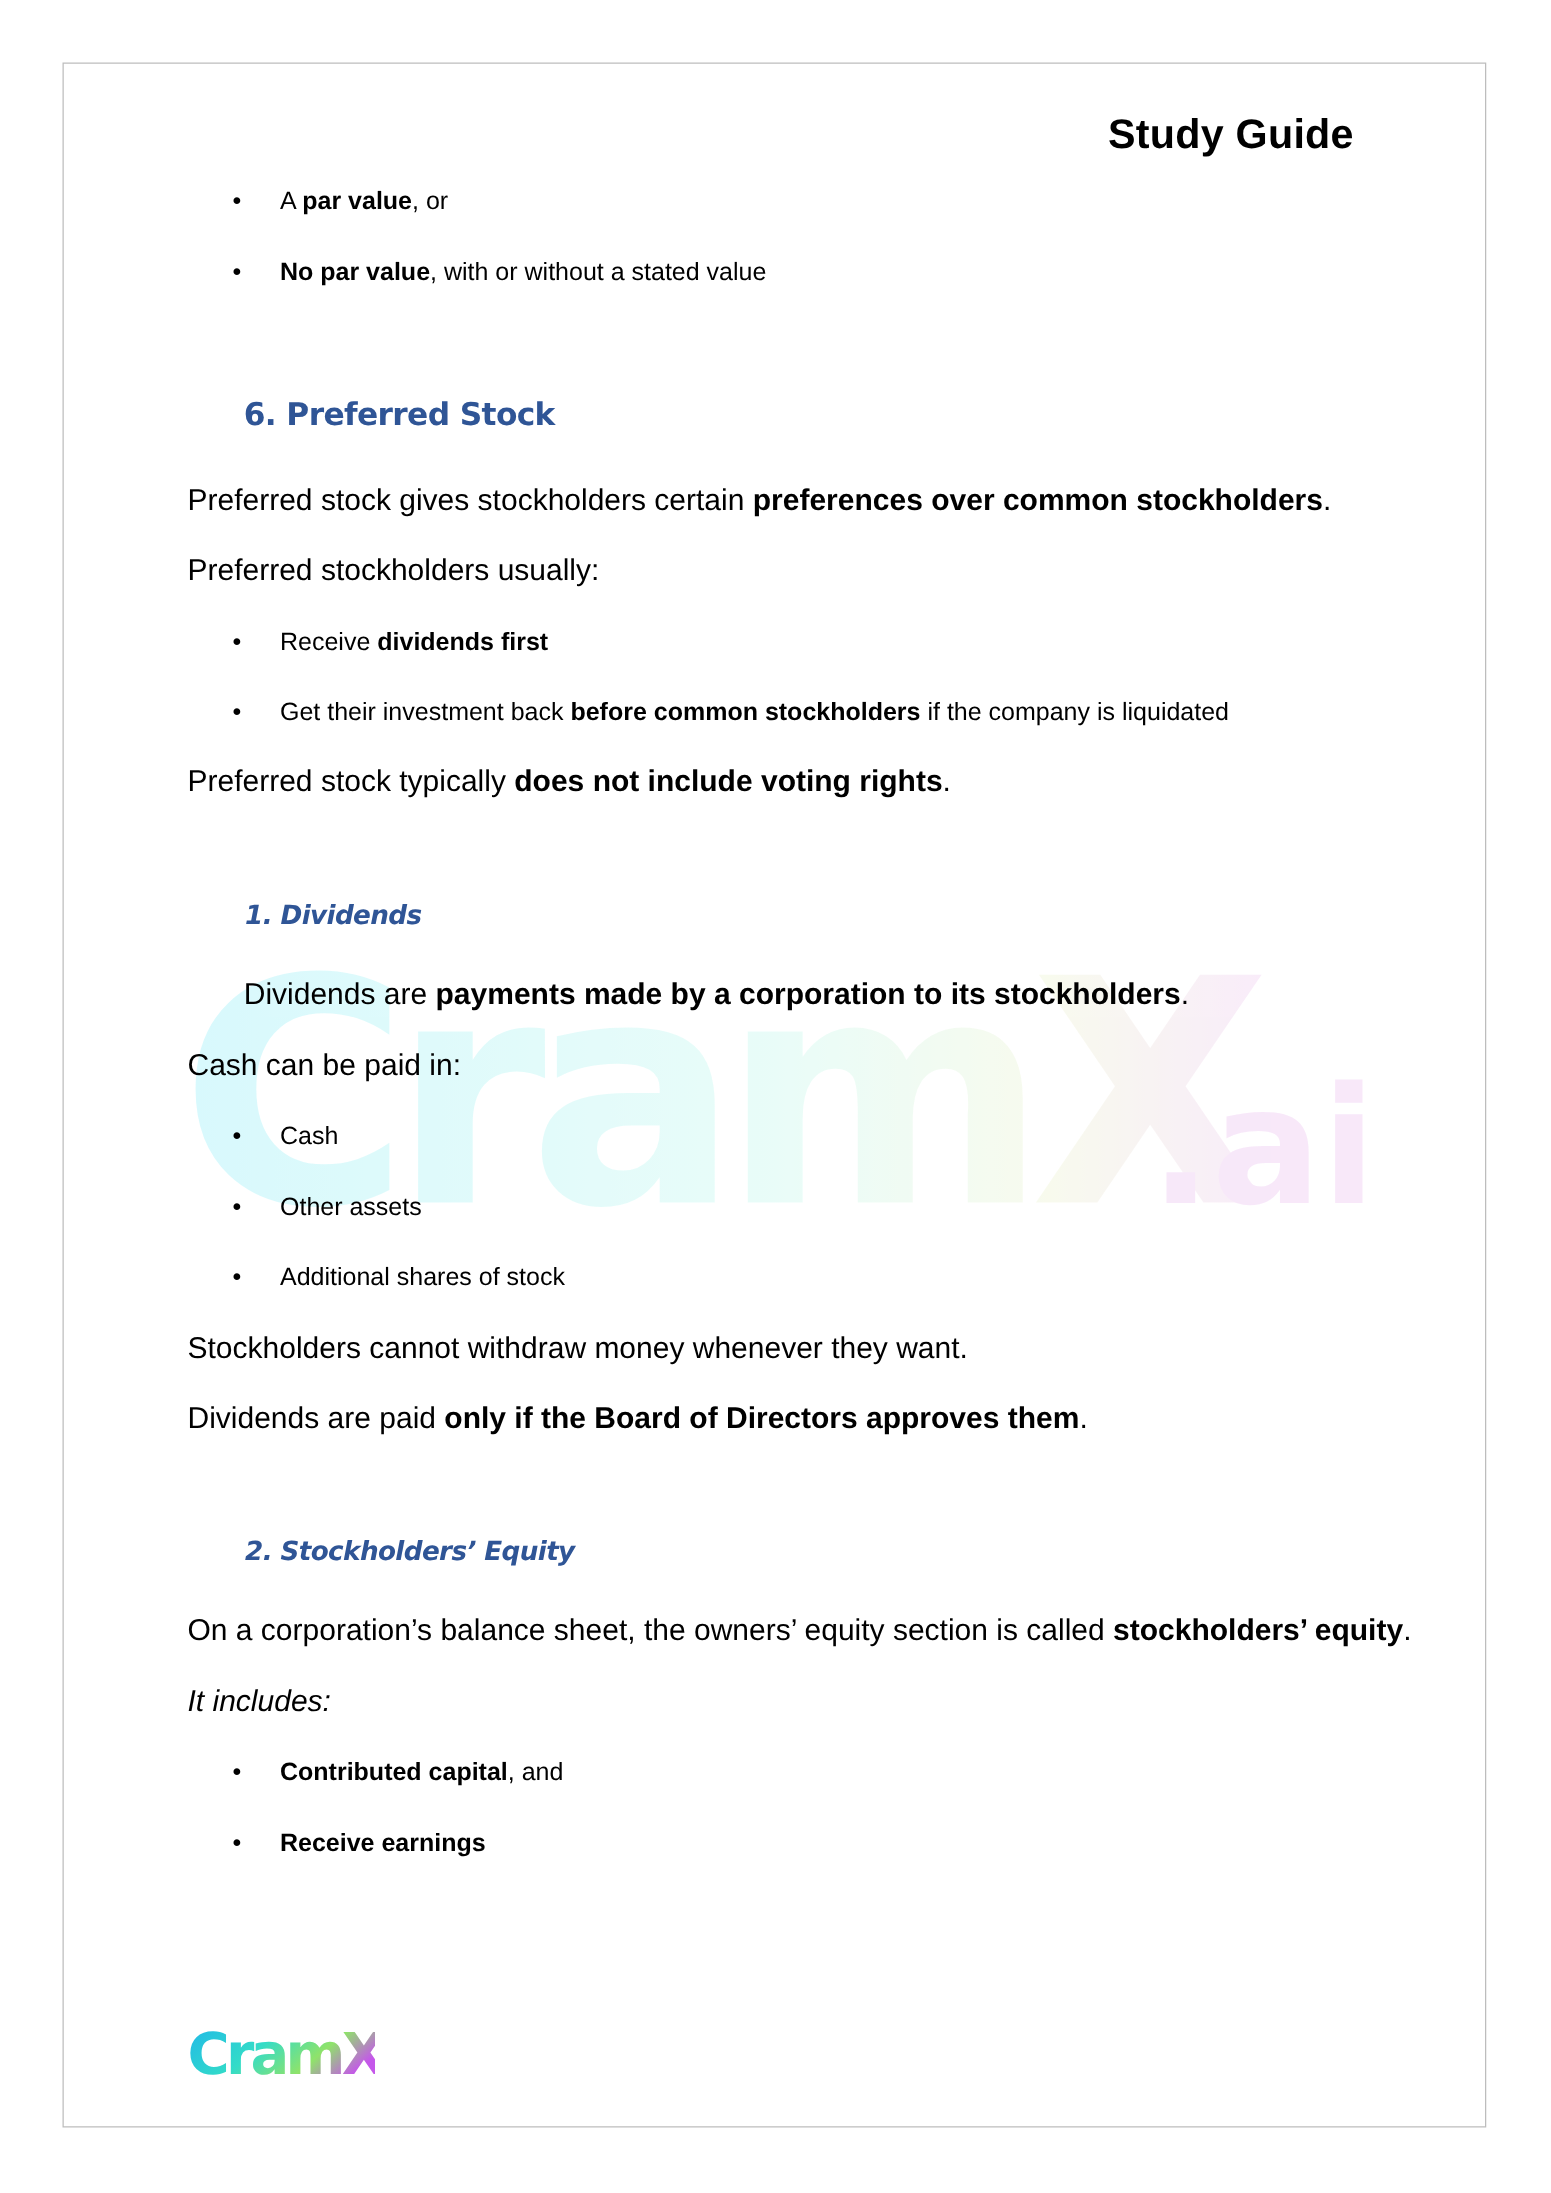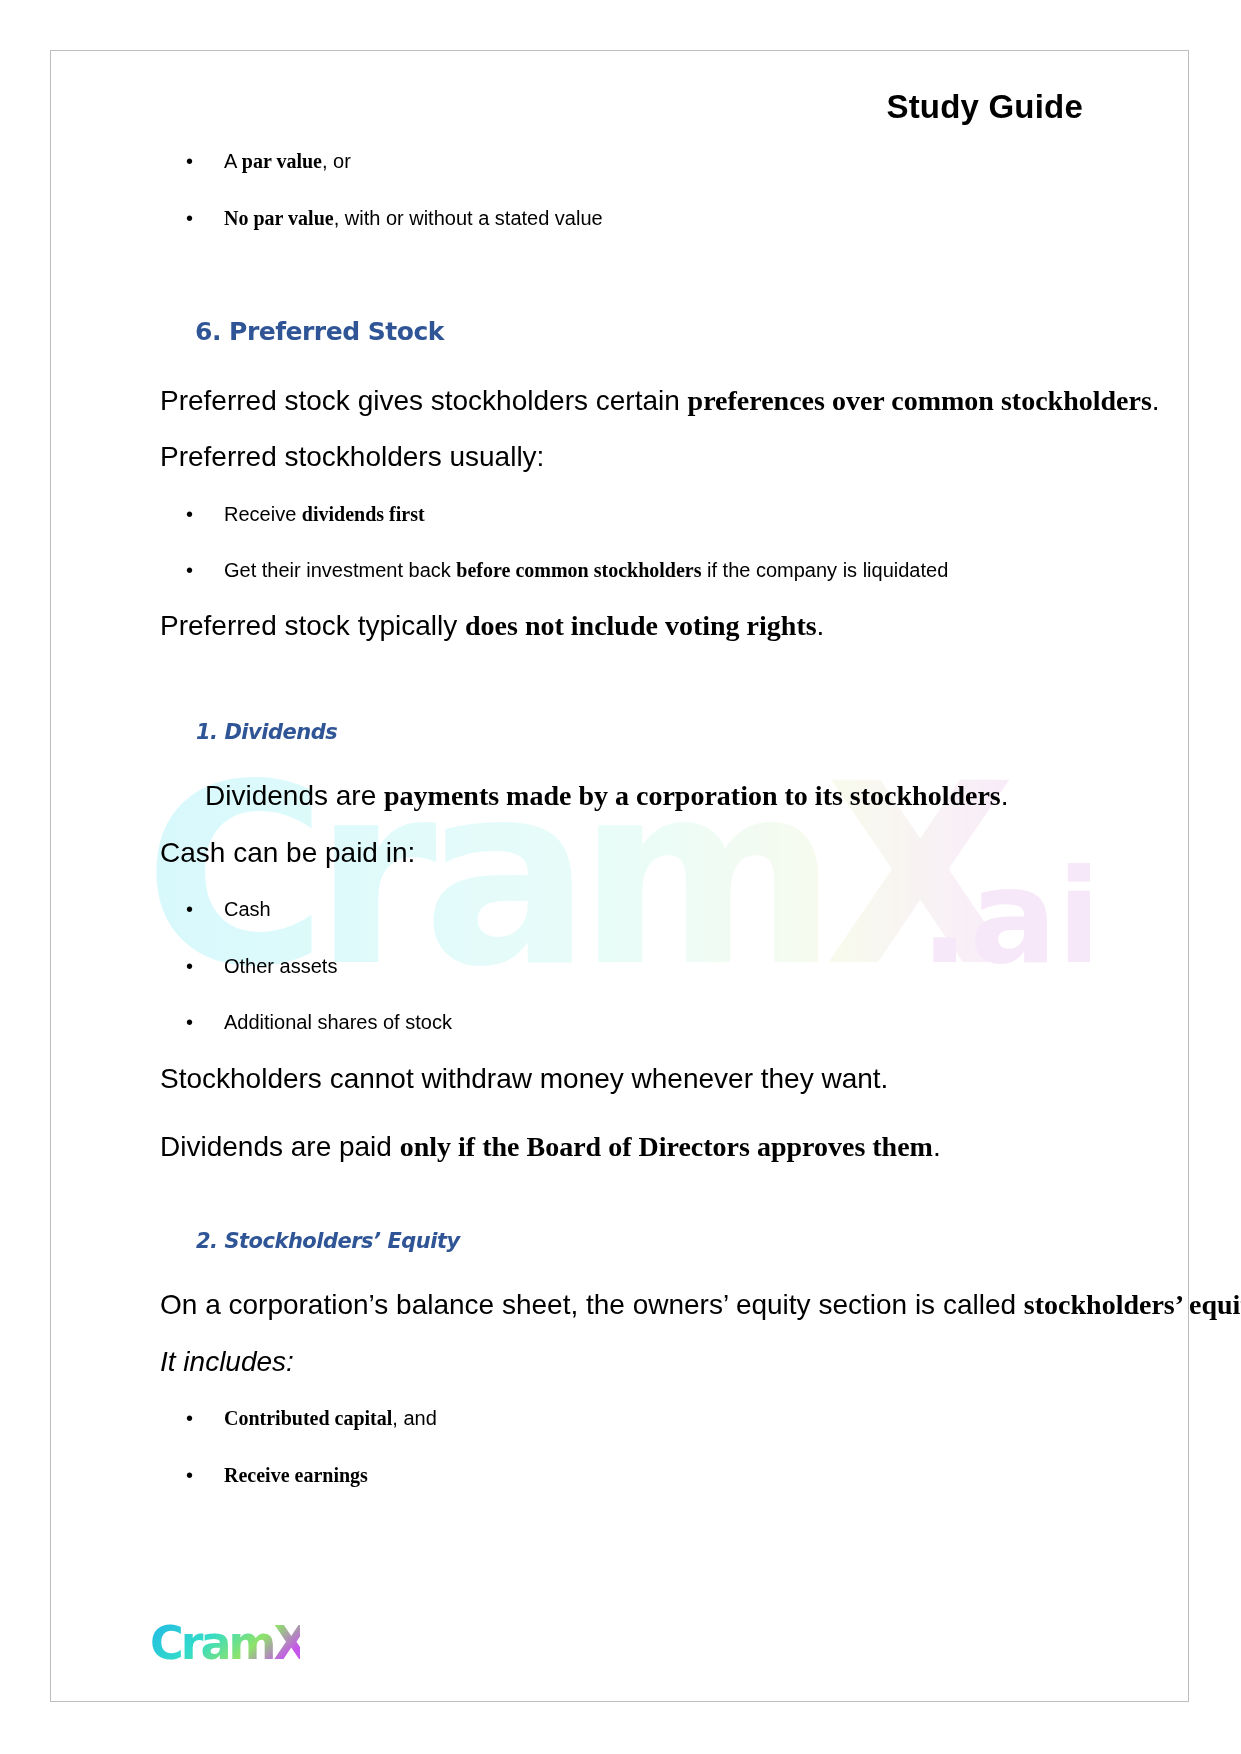--- a/index.html
+++ b/index.html
@@ -1,25 +1,25 @@
 <!DOCTYPE html>
 <html><head>
 <meta charset="utf-8">
 <style>
   html, body { margin: 0; padding: 0; background: #ffffff; }
   body { width: 1241px; height: 1754px; position: relative; overflow: hidden; font-family: "Liberation Sans", sans-serif; color: #000; }
   .page-border { position: absolute; left: 50px; top: 50px; width: 1139px; height: 1652px; border: 1.5px solid #bdbdbd; box-sizing: border-box; }
   .header-title { position: absolute; right: 158px; top: 88px; font-size: 33px; font-weight: bold; letter-spacing: 0.2px; }
-  .line { position: absolute; left: 160px; font-size: 28px; line-height: 24px; white-space: nowrap; }
+  .line { position: absolute; left: 150px; font-size: 24px; line-height: 24px; white-space: nowrap; }
   .bullet-line { position: absolute; left: 150px; font-size: 20px; line-height: 24px; white-space: nowrap; }
   .bullet-line .dot { position: absolute; left: 36px; top: 0; }
   .bullet-line .txt { position: absolute; left: 74px; top: 0; }
   .h1 { position: absolute; left: 150px; font-family: "DejaVu Sans", sans-serif; font-weight: bold; font-size: 25px; color: #2f5596; letter-spacing: -0.5px; margin-left: 45px; }
   .h2 { position: absolute; left: 150px; font-family: "DejaVu Sans", sans-serif; font-weight: bold; font-style: italic; font-size: 21px; color: #2f5596; letter-spacing: -0.5px; margin-left: 46px; }
-  b { font-weight: bold; font-family: Liberation Serif, serif; }
+  b { font-weight: bold; }
   .watermark { position: absolute; left: 150px; top: 752px; width: 940px; height: 240px; pointer-events: none; }
   .footer-logo { position: absolute; left: 150px; top: 1612px; width: 150px; height: 56px; }
 </style>
 </head>
 <body>
 
 <div class="page-border"></div>
 
 <svg class="watermark" viewBox="0 0 940 240">
   <defs>
@@ -69,21 +69,21 @@
 </div>
 <div class="bullet-line" style="top:954px;">
   <span class="dot">•</span>
   <span class="txt">Other assets</span>
 </div>
 <div class="bullet-line" style="top:1010px;">
   <span class="dot">•</span>
   <span class="txt">Additional shares of stock</span>
 </div>
 <div class="line" style="top:1067px;">Stockholders cannot withdraw money whenever they want.</div>
-<div class="line" style="top:1123px;margin-top:12px;"><span>Dividends are paid </span><b>only if the Board of Directors approves them</b><span>.</span></div>
+<div class="line" style="top:1123px;"><span>Dividends are paid </span><b>only if the Board of Directors approves them</b><span>.</span></div>
 
 <div class="h2" style="top:1229px;">2. Stockholders’ Equity</div>
 <div class="line" style="top:1293px;"><span>On a corporation’s balance sheet, the owners’ equity section is called </span><b>stockholders’ equity</b><span>.</span></div>
 <div class="line" style="top:1350px;font-style:italic;">It includes:</div>
 <div class="bullet-line" style="top:1406px;">
   <span class="dot">•</span>
   <span class="txt"><b>Contributed capital</b><span>, and</span></span>
 </div>
 <div class="bullet-line" style="top:1463px;">
   <span class="dot">•</span>

